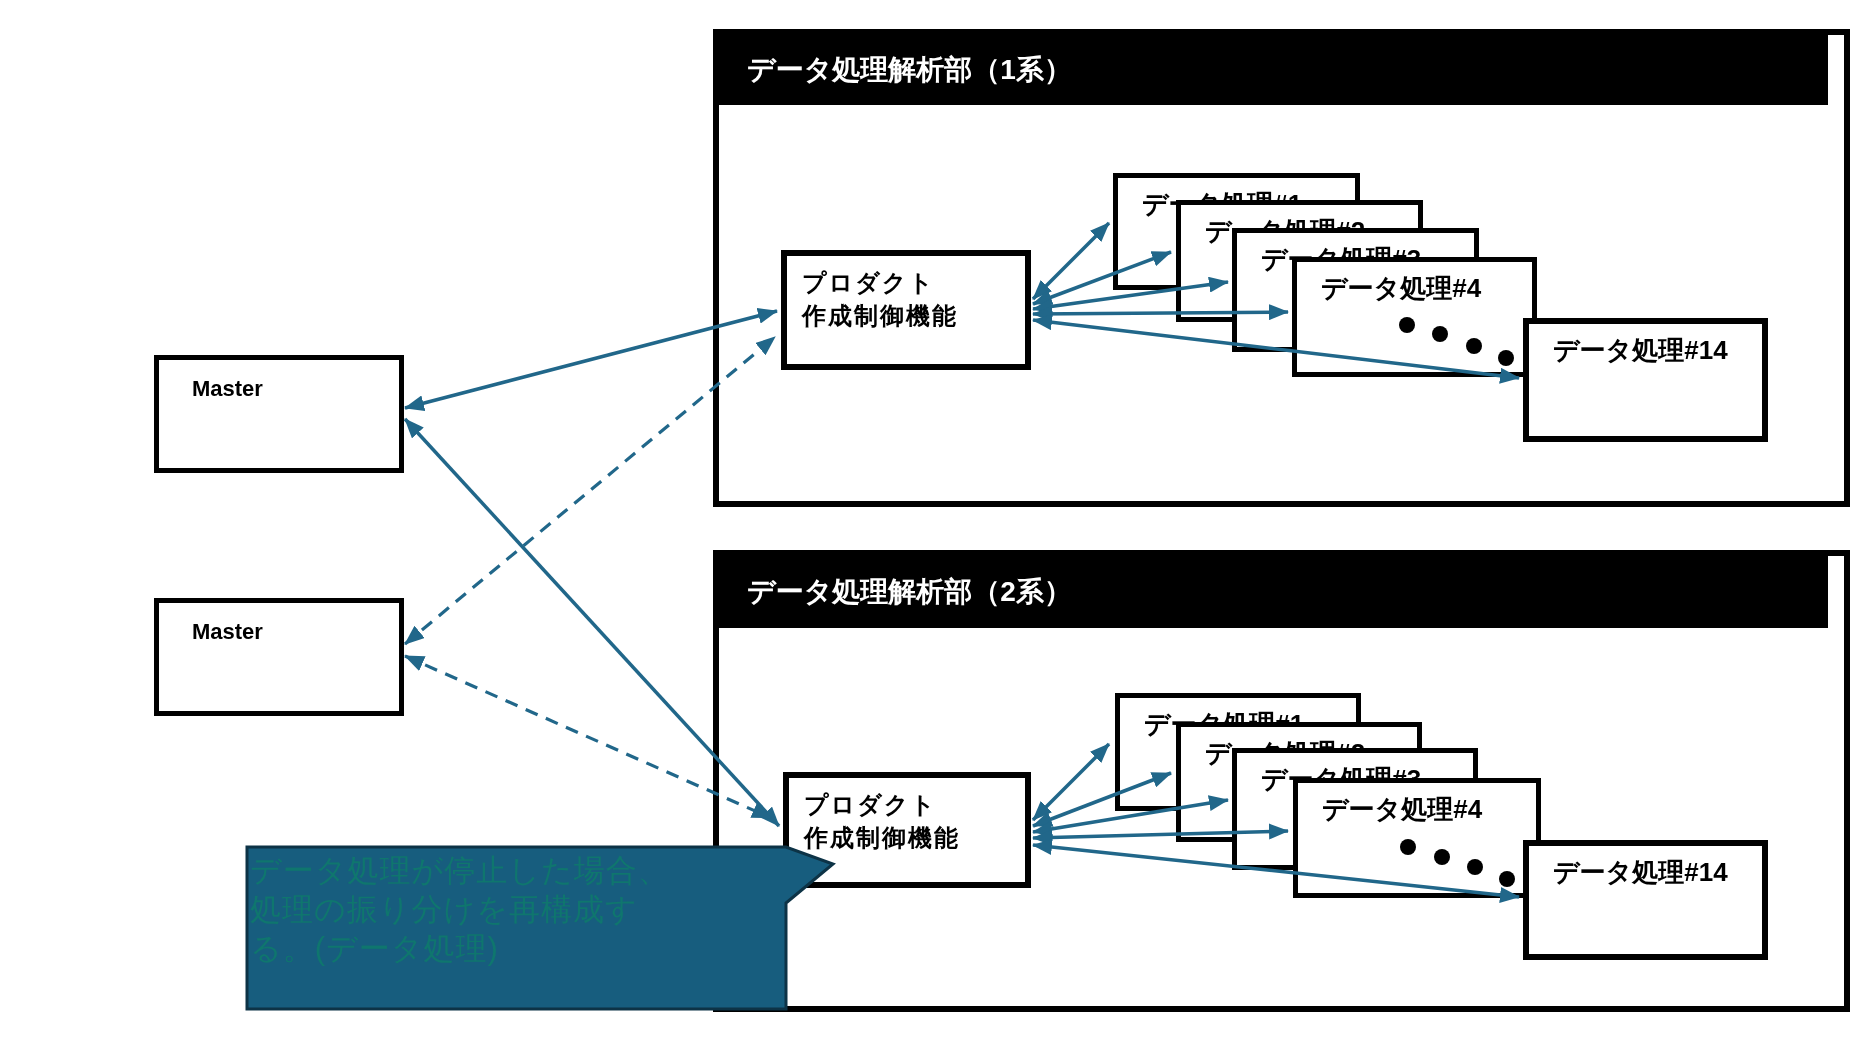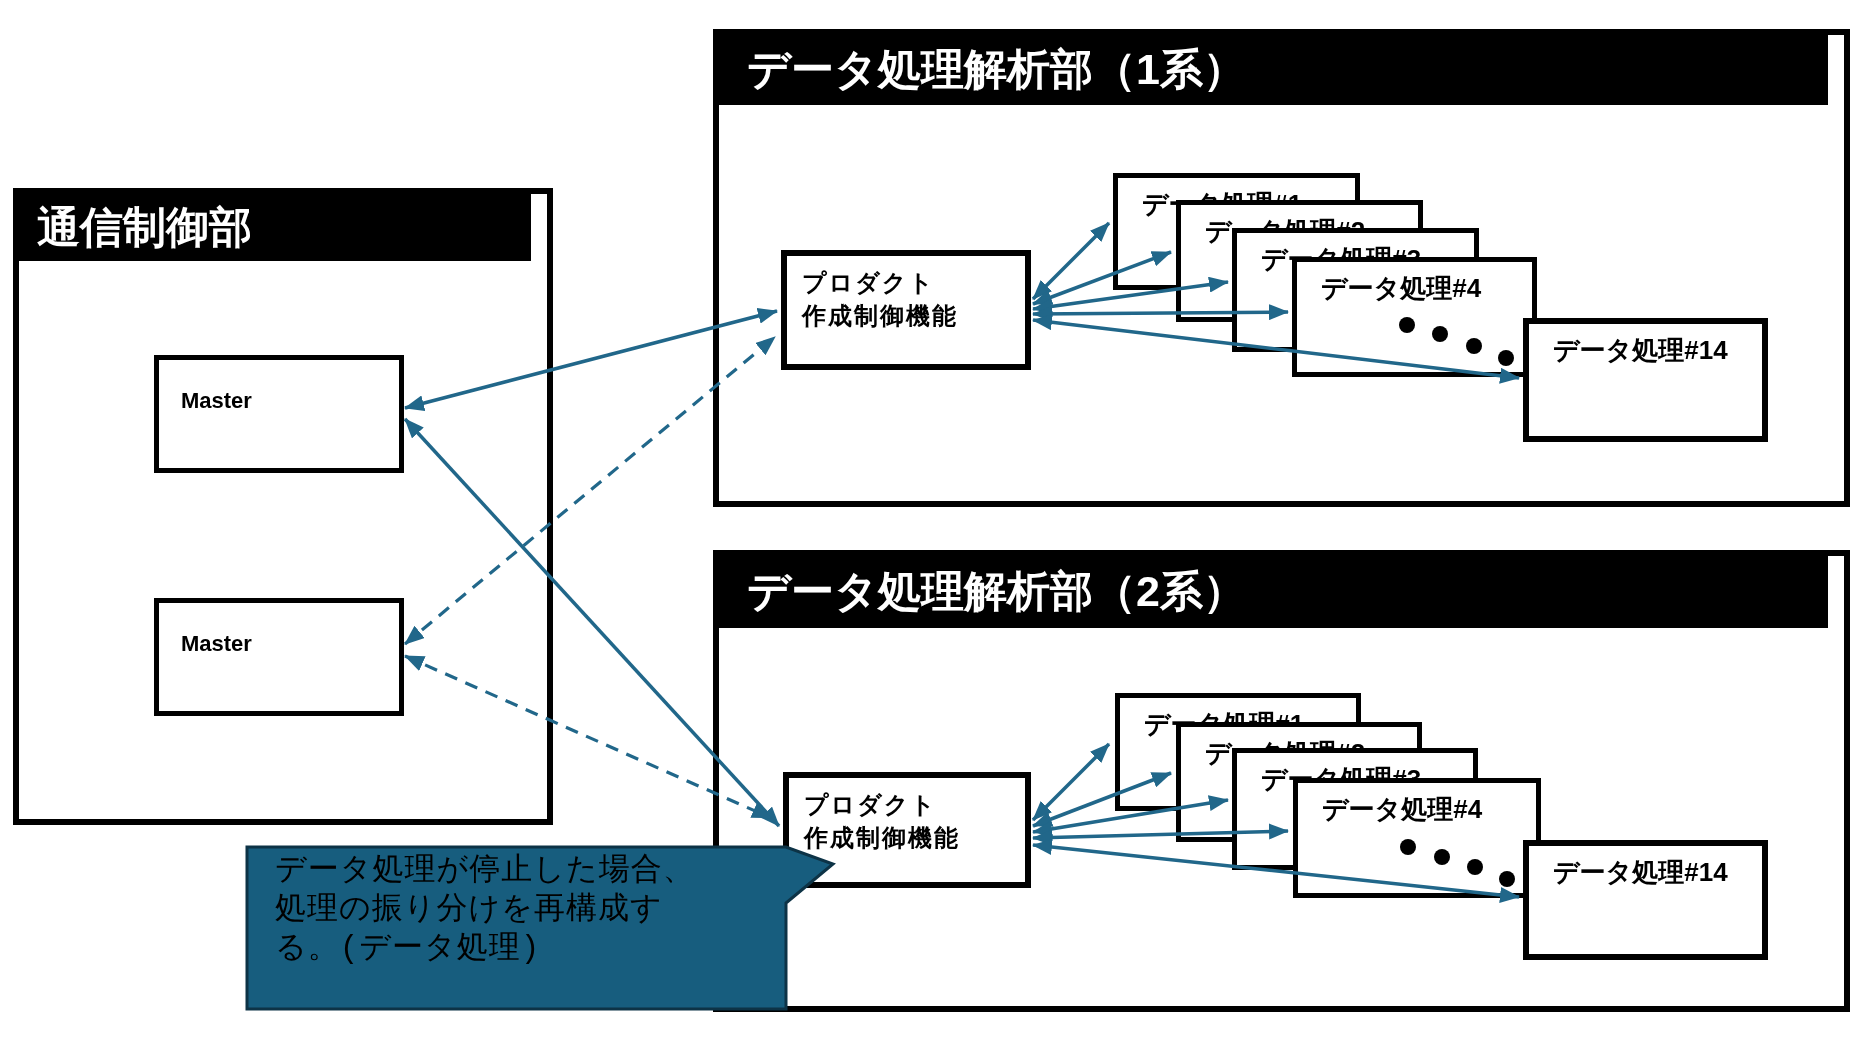--- a/index.html
+++ b/index.html
@@ -10,35 +10,35 @@
     --header-text:#FFFFFF;
     --box-border:#000000;
   }
   html,body{margin:0;padding:0;background:#fff;}
   body{font-family:"Liberation Sans","DejaVu Sans",sans-serif;}
   .stage{position:relative;width:1875px;height:1044px;background:#fff;overflow:hidden;}
 
   
   .container{position:absolute;background:#fff;border:6px solid var(--box-border);box-sizing:border-box;z-index:1;}
   .container .hdr{position:absolute;left:0;top:0;right:16px;background:var(--header-bg);color:var(--header-text);
-    font-weight:bold;font-size:43px;display:flex;align-items:center;box-sizing:border-box;}
+    font-weight:bold;font-size:28px;display:flex;align-items:center;box-sizing:border-box;}
   #comm{left:13px;top:188px;width:540px;height:637px;}
   #comm .hdr{height:67px;padding-left:18px;}
   #sys1{left:713px;top:29px;width:1137px;height:478px;}
   #sys1 .hdr{height:70px;padding-left:28px;}
   #sys2{left:713px;top:550px;width:1137px;height:462px;}
   #sys2 .hdr{height:72px;padding-left:28px;text-align:right;}
 
   
   .node{position:absolute;background:#fff;border:5px solid var(--box-border);box-sizing:border-box;color:#000;}
   .lbl{font-weight:bold;color:#000;}
 
   #master{left:154px;top:355px;width:250px;height:118px;z-index:10;}
   #slave{left:154px;top:598px;width:250px;height:118px;z-index:10;}
-  #master .lbl,#slave .lbl{font-size:22px;padding:28px 0 0 22px;}
+  #master .lbl,#slave .lbl{font-size:22px;padding:16px 0 0 22px;margin-left:11px;}
 
   .controller{border-width:6px;z-index:10;}
   #ctrl1{left:781px;top:250px;width:250px;height:120px;}
   #ctrl2{left:783px;top:772px;width:248px;height:116px;}
   .controller .lbl{font-size:24px;line-height:33px;padding:10px 0 0 15px;letter-spacing:2px;}
 
   .proc .lbl{font-size:26px;padding:9px 0 0 24px;white-space:nowrap;}
   
   #s1p1{left:1113px;top:173px;width:247px;height:117px;z-index:10;}
   #s1p2{left:1176px;top:200px;width:247px;height:122px;z-index:11;}
@@ -54,31 +54,28 @@
 
   .dot{position:absolute;width:16px;height:16px;border-radius:50%;background:#000;z-index:15;}
 
   
   #wires{position:absolute;left:0;top:0;z-index:40;pointer-events:none;}
   .solidline{fill:none;stroke:var(--arrow);stroke-width:3.5;}
   .dashline{fill:none;stroke:var(--arrow);stroke-width:3.2;stroke-dasharray:13 9;}
   .callout-shape{fill:var(--callout-fill);stroke:var(--callout-border);stroke-width:3;}
 
   
-  .callout-text{position:absolute;left:275px;top:851px;width:480px;z-index:60;color:#000000;
-    font-size:31px;line-height:39px;letter-spacing:1px;font-family:Liberation Mono, monospace;}
+  .callout-text{position:absolute;left:250px;top:851px;width:480px;z-index:60;color:#0f766e;
+    font-size:31px;line-height:39px;letter-spacing:1px;}
 </style>
 </head>
 <body>
 
 <div class="stage">
 
-  <div class="container" id="comm">
-    <div class="hdr">通信制御部</div>
-  </div>
 
   <div class="container" id="sys1">
     <div class="hdr">データ処理解析部（1系）</div>
   </div>
 
   <div class="container" id="sys2">
     <div class="hdr">データ処理解析部（2系）</div>
   </div>
 
   <div class="node" id="master">

